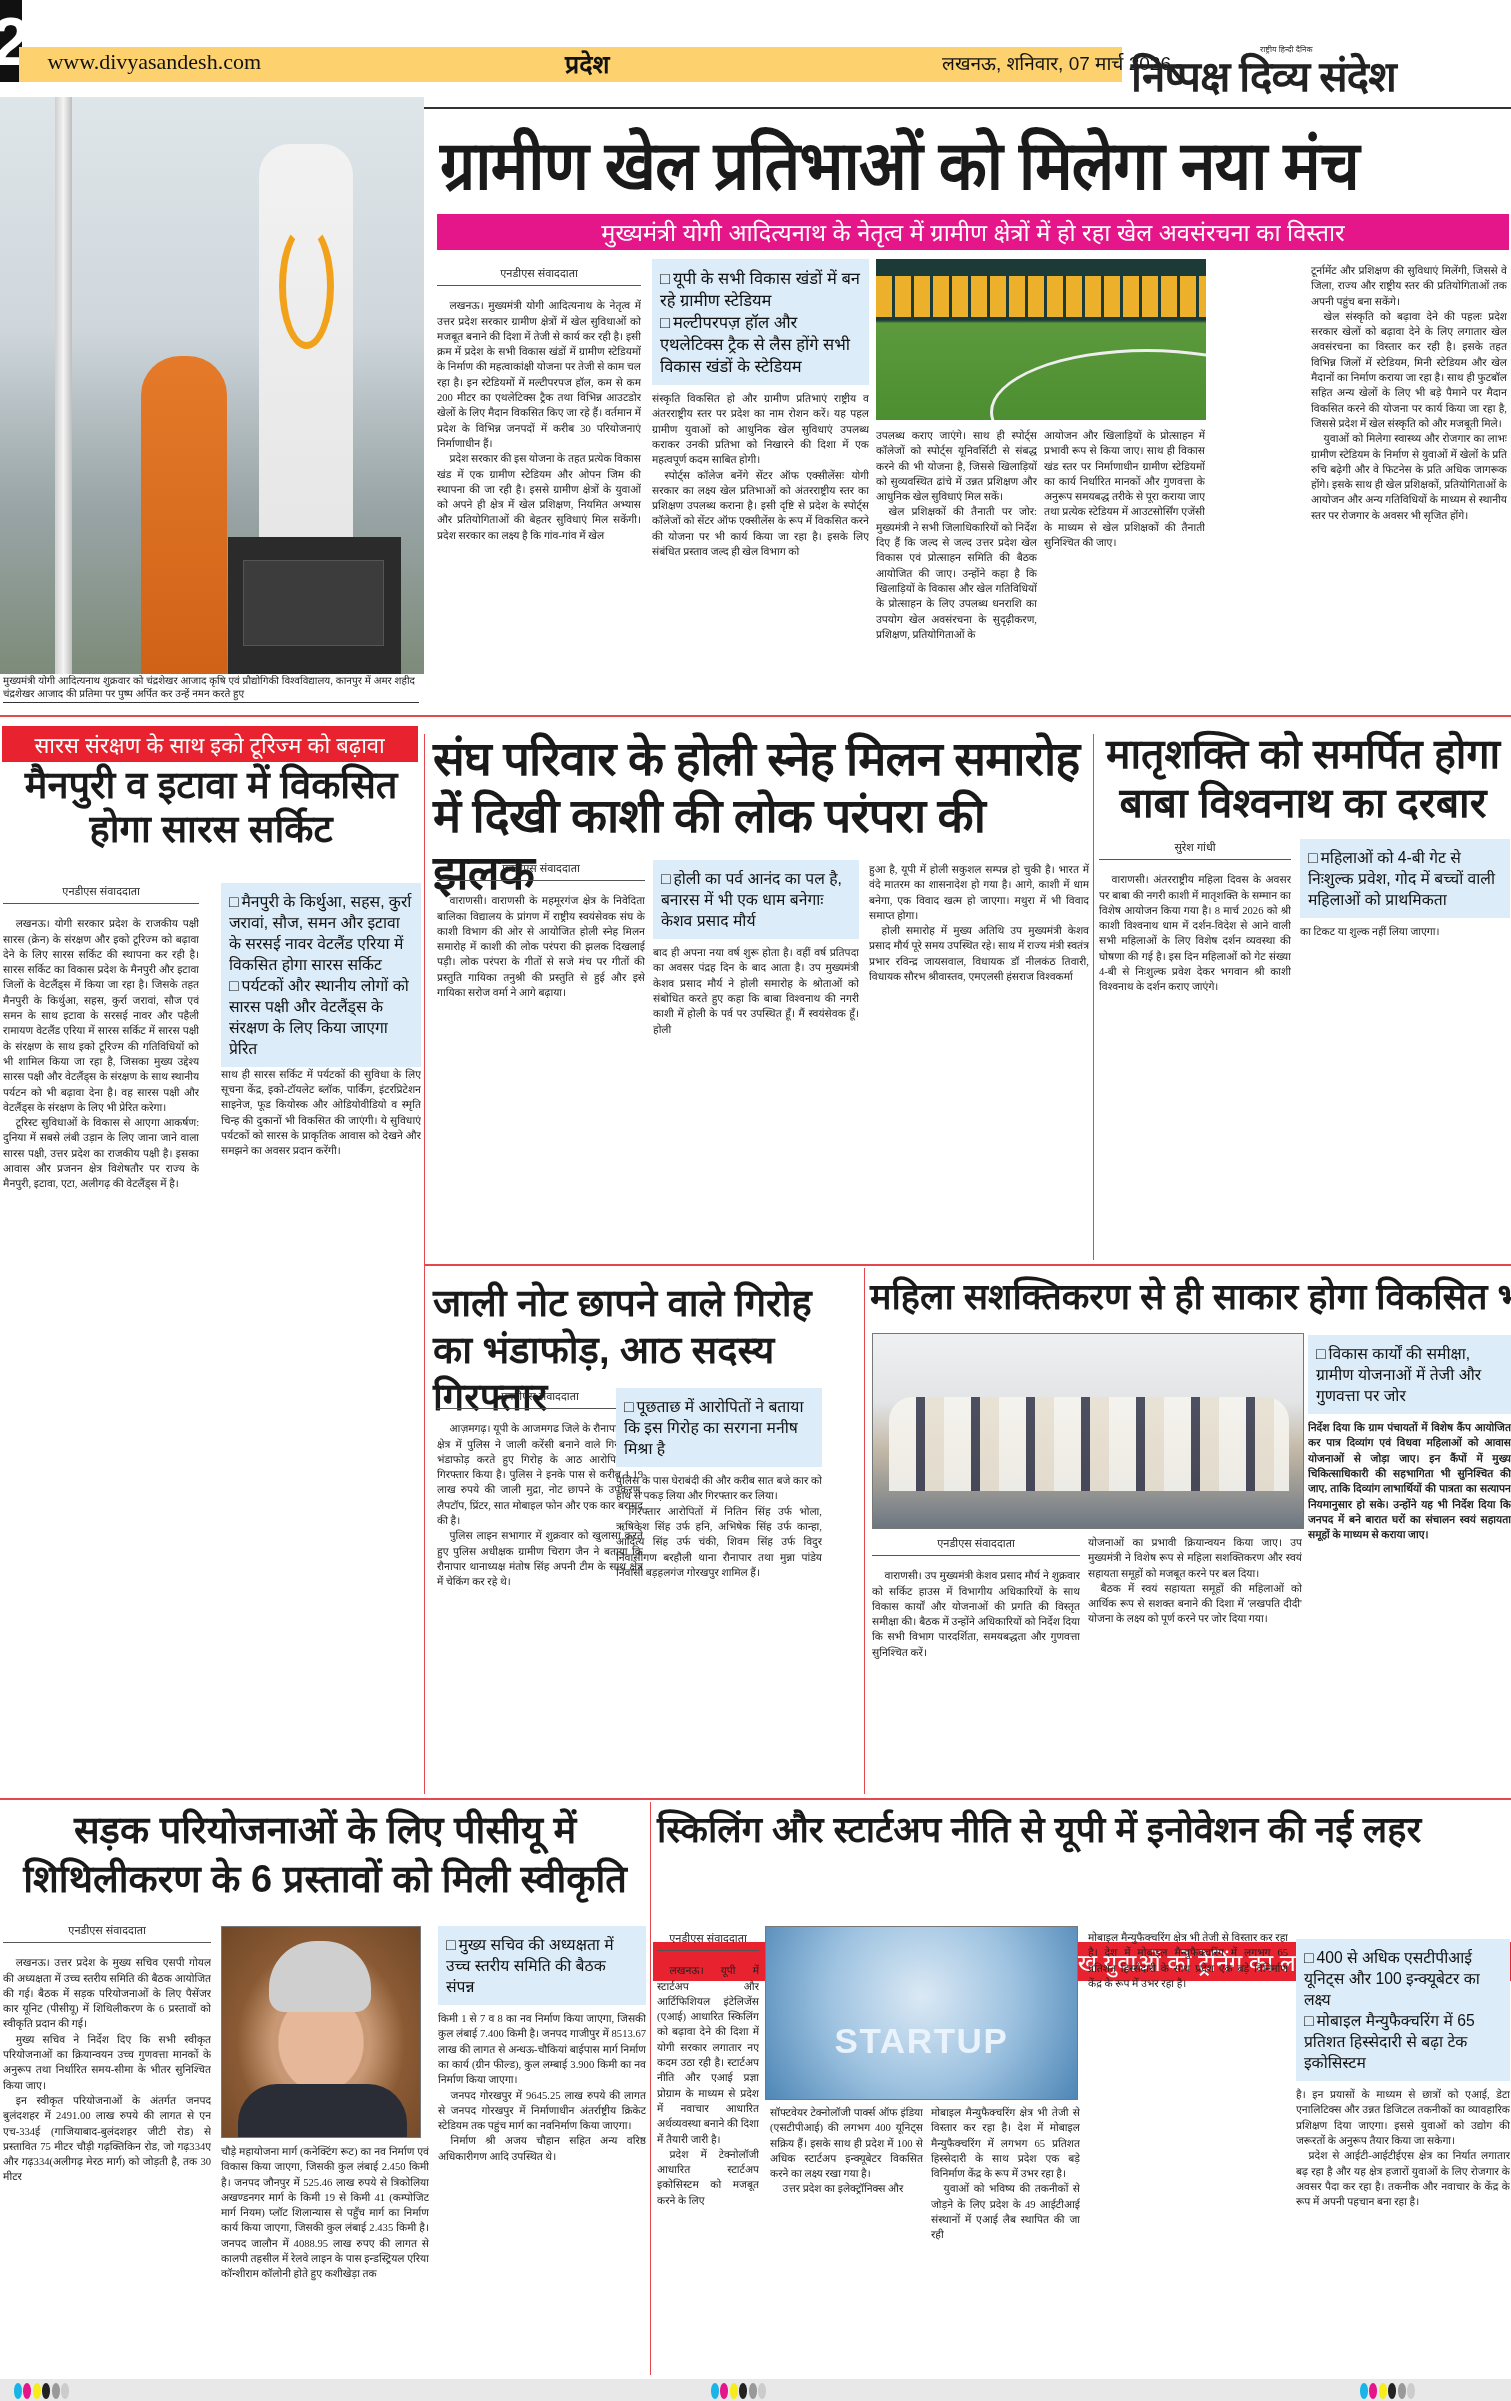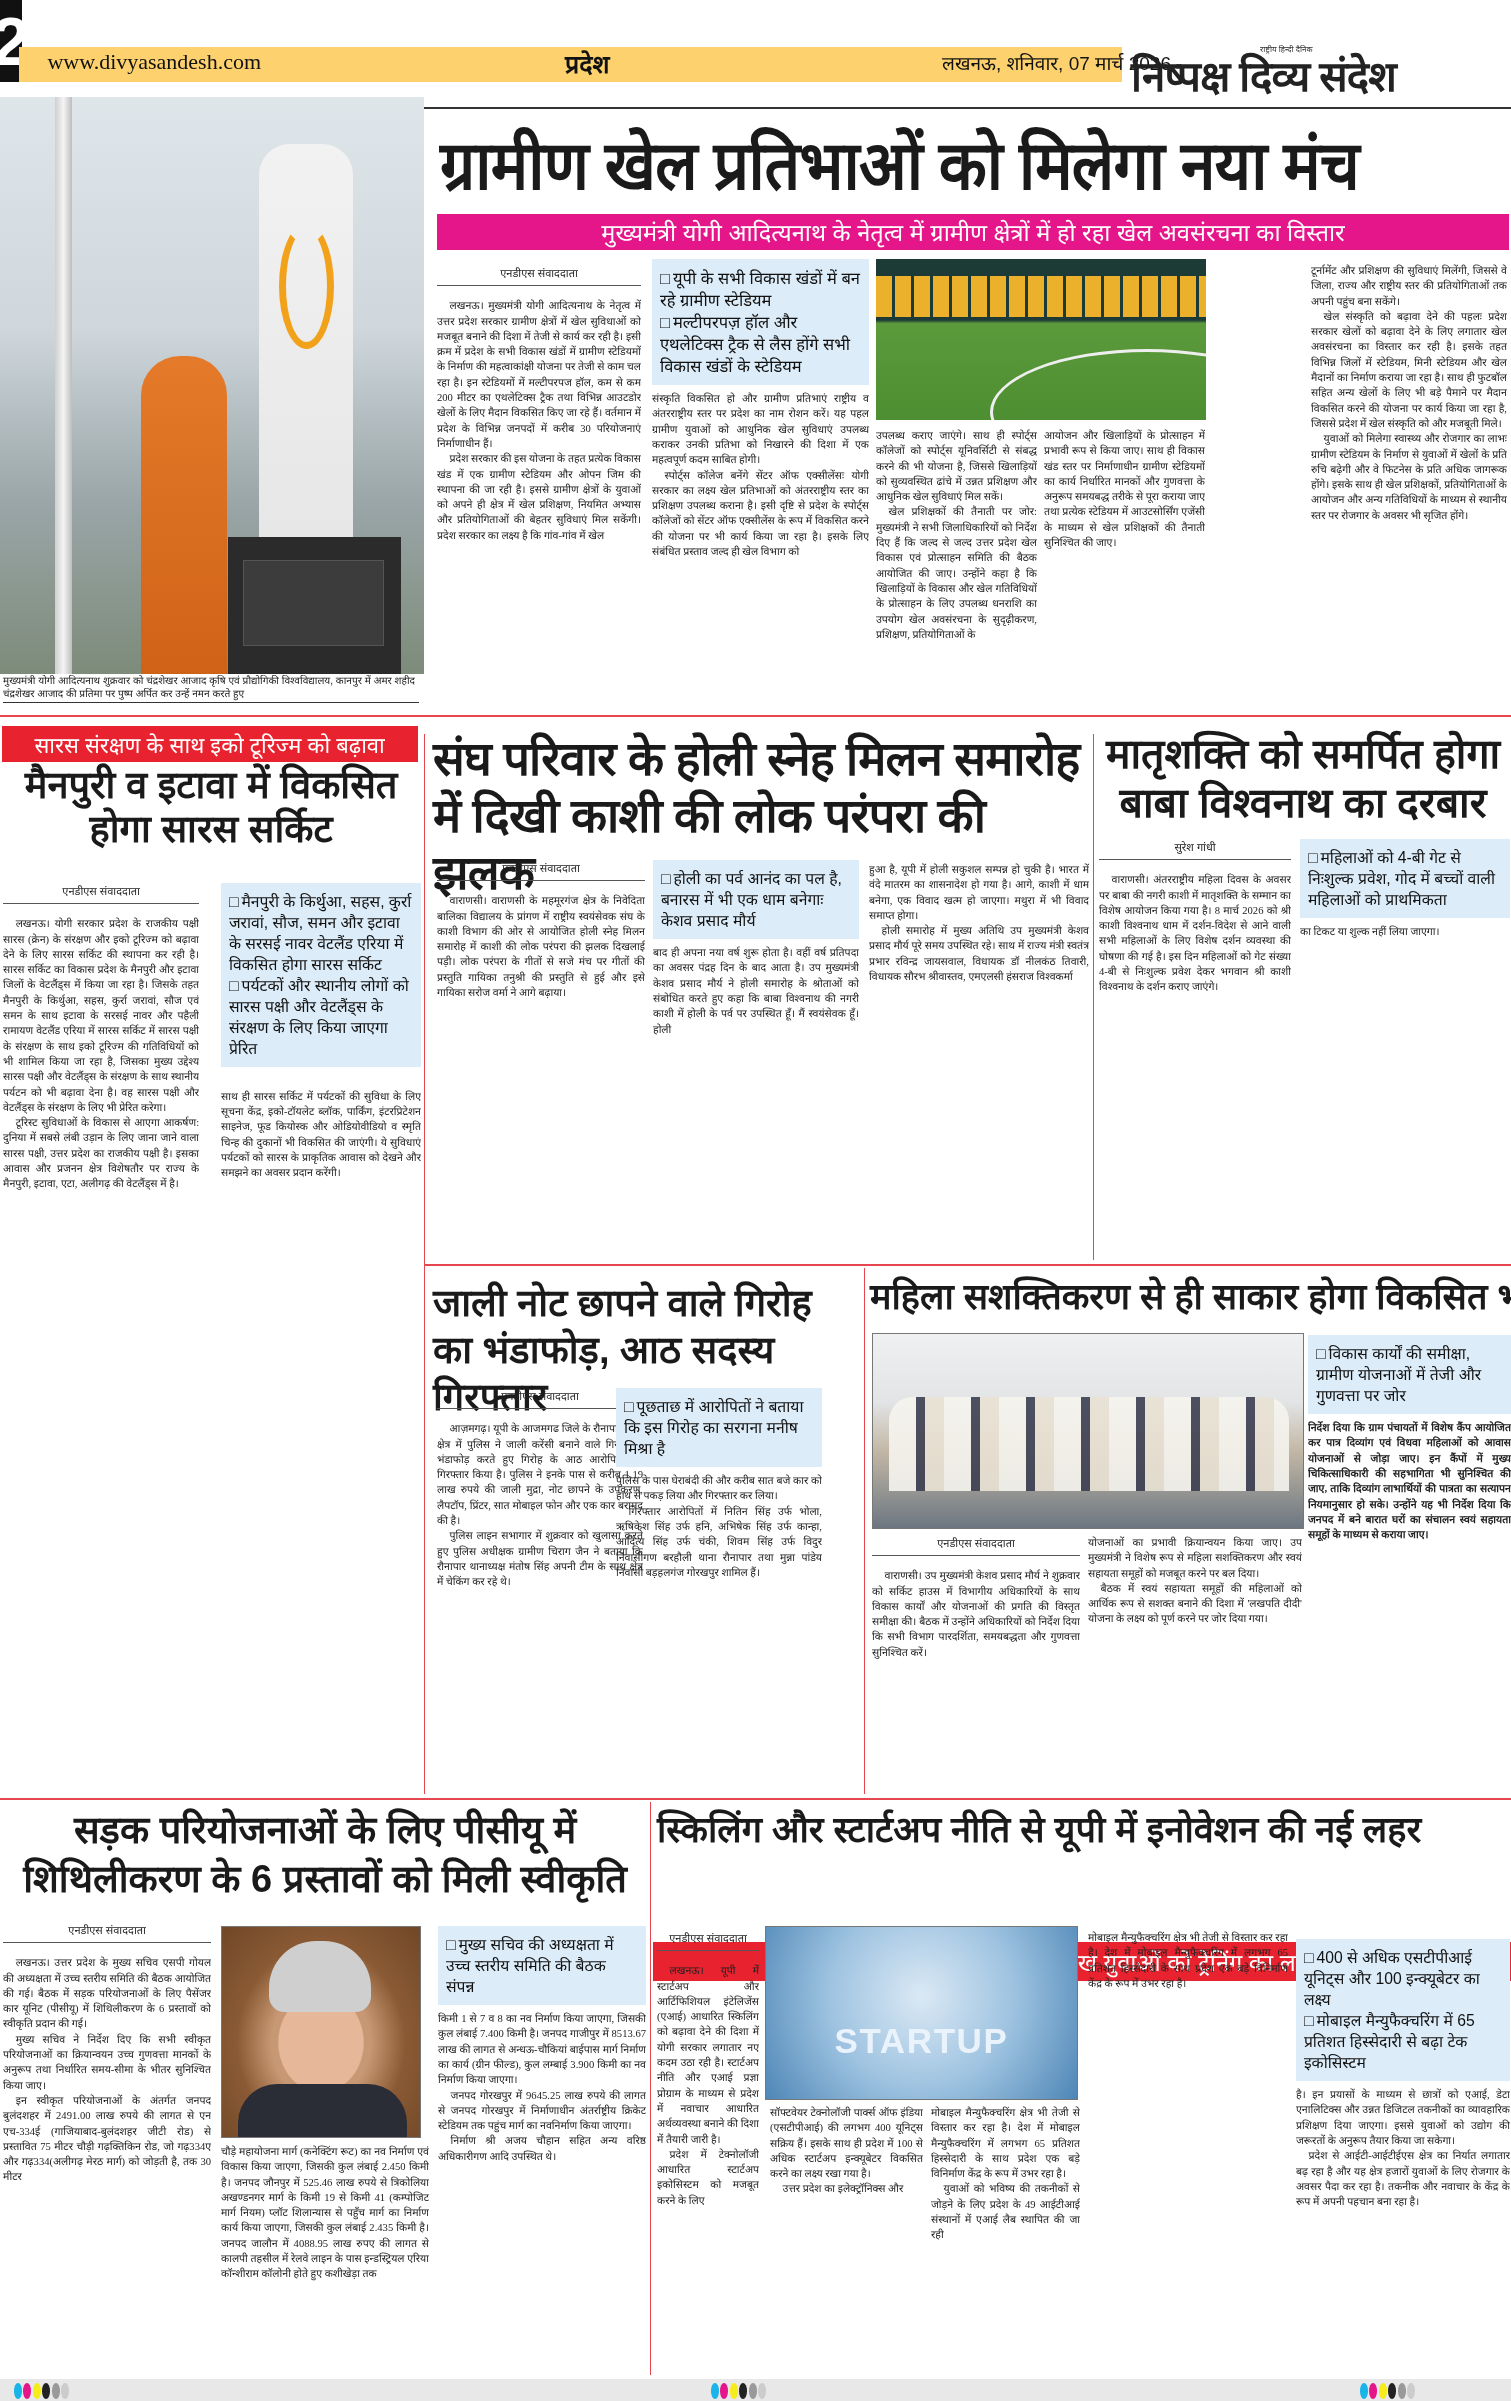--- a/index.html
+++ b/index.html
@@ -145,21 +145,21 @@
   <div class="body" style="margin-top:12.6px;">
     <p>लखनऊ। योगी सरकार प्रदेश के राजकीय पक्षी सारस (क्रेन) के संरक्षण और इको टूरिज्म को बढ़ावा देने के लिए सारस सर्किट की स्थापना कर रही है। सारस सर्किट का विकास प्रदेश के मैनपुरी और इटावा जिलों के वेटलैंड्स में किया जा रहा है। जिसके तहत मैनपुरी के किर्थुआ, सहस, कुर्रा जरावां, सौज एवं समन के साथ इटावा के सरसई नावर और पहैली रामायण वेटलैंड एरिया में सारस सर्किट में सारस पक्षी के संरक्षण के साथ इको टूरिज्म की गतिविधियों को भी शामिल किया जा रहा है, जिसका मुख्य उद्देश्य सारस पक्षी और वेटलैंड्स के संरक्षण के साथ स्थानीय पर्यटन को भी बढ़ावा देना है। वह सारस पक्षी और वेटलैंड्स के संरक्षण के लिए भी प्रेरित करेगा।</p>
     <p>टूरिस्ट सुविधाओं के विकास से आएगा आकर्षण: दुनिया में सबसे लंबी उड़ान के लिए जाना जाने वाला सारस पक्षी, उत्तर प्रदेश का राजकीय पक्षी है। इसका आवास और प्रजनन क्षेत्र विशेषतौर पर राज्य के मैनपुरी, इटावा, एटा, अलीगढ़ की वेटलैंड्स में है।</p>
   </div>
 </div>
 <div class="col" style="left:221px;top:883px;width:200px;height:911px;">
   <div class="hl-box" style="font-size:15.7px;line-height:21px;">
     <div class="item">मैनपुरी के किर्थुआ, सहस, कुर्रा जरावां, सौज, समन और इटावा के सरसई नावर वेटलैंड एरिया में विकसित होगा सारस सर्किट</div>
     <div class="item">पर्यटकों और स्थानीय लोगों को सारस पक्षी और वेटलैंड्स के संरक्षण के लिए किया जाएगा प्रेरित</div>
   </div>
-  <div class="body" style="margin-top:22px;">
+  <div class="body" style="margin-top:0;">
     <p style="text-indent:0">साथ ही सारस सर्किट में पर्यटकों की सुविधा के लिए सूचना केंद्र, इको-टॉयलेट ब्लॉक, पार्किंग, इंटरप्रिटेशन साइनेज, फूड कियोस्क और ओडियोवीडियो व स्मृति चिन्ह की दुकानों भी विकसित की जाएंगी। ये सुविधाएं पर्यटकों को सारस के प्राकृतिक आवास को देखने और समझने का अवसर प्रदान करेंगी।</p>
   </div>
 </div>
 
 <div class="abs holi-head">संघ परिवार के होली स्नेह मिलन समारोह में दिखी काशी की लोक परंपरा की झलक</div>
 <div class="abs vrule" style="left:1093px;top:734px;height:526px;"></div>
 <div class="col" style="left:437px;top:860px;width:208px;height:400px;">
   <div class="byline">एनडीएस संवाददाता</div>
   <div class="body" style="margin-top:12.6px;">
     <p>वाराणसी। वाराणसी के महमूरगंज क्षेत्र के निवेदिता बालिका विद्यालय के प्रांगण में राष्ट्रीय स्वयंसेवक संघ के काशी विभाग की ओर से आयोजित होली स्नेह मिलन समारोह में काशी की लोक परंपरा की झलक दिखलाई पड़ी। लोक परंपरा के गीतों से सजे मंच पर गीतों की प्रस्तुति गायिका तनुश्री की प्रस्तुति से हुई और इसे गायिका सरोज वर्मा ने आगे बढ़ाया।</p>

